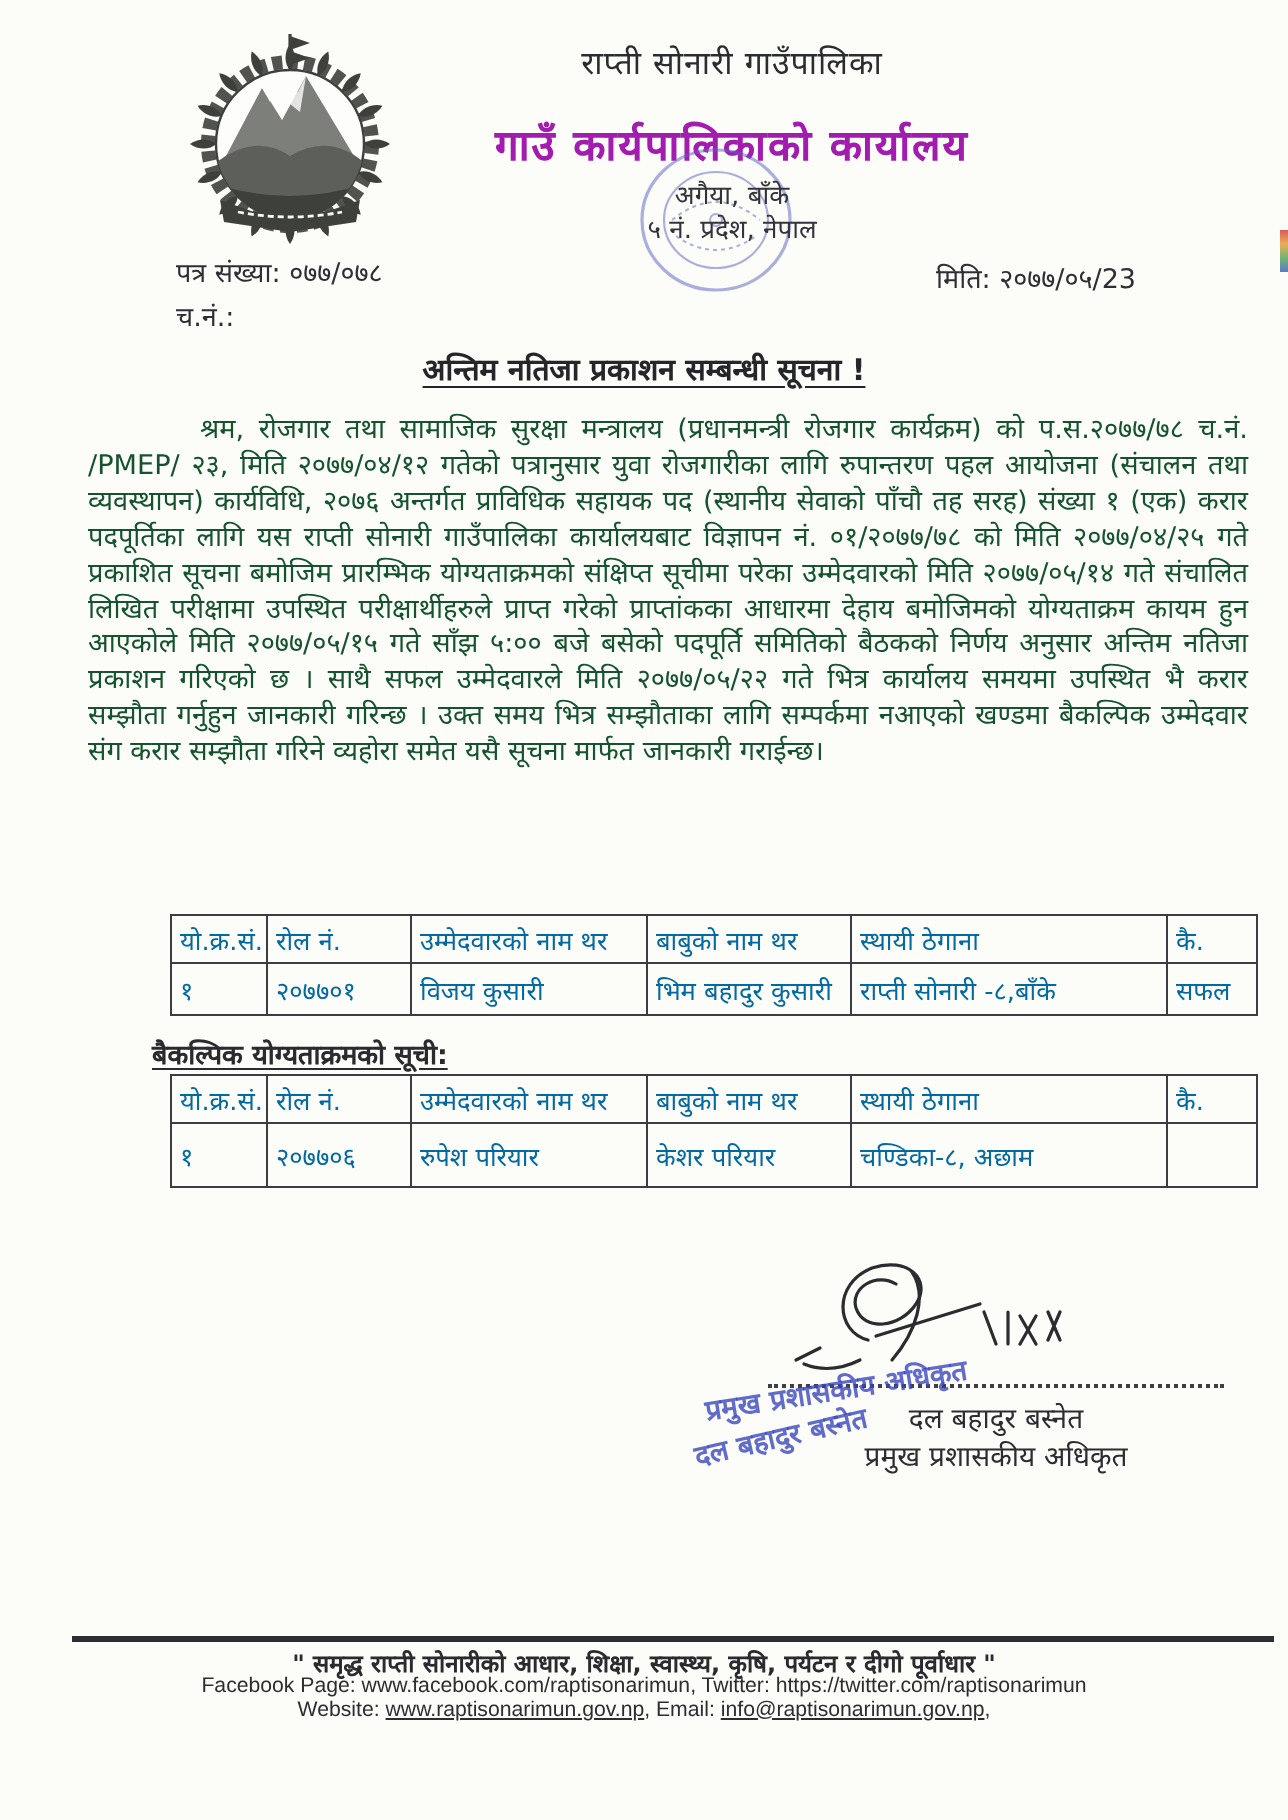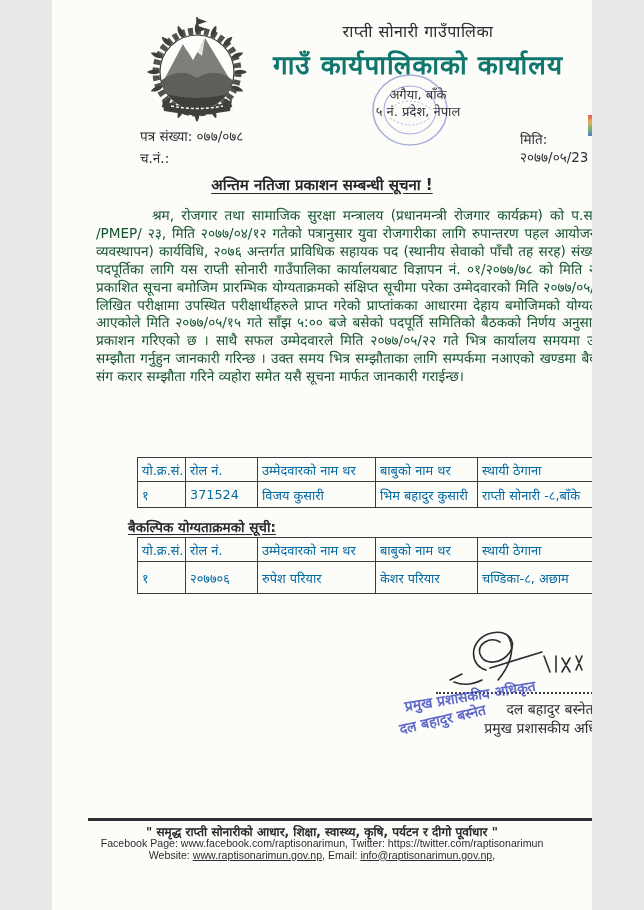--- a/index.html
+++ b/index.html
@@ -1,32 +1,32 @@
 <!DOCTYPE html>
 <html><head>
 <meta charset="utf-8">
 <style>
   html,body{margin:0;padding:0;}
   body{background:#e8e8e6;}
   .page{
     position:relative;
-    width:540px;height:910px;
+    width:644px;height:910px;
     margin:0 auto;
     background:#fcfcf9;
     overflow:hidden;
     font-family:"DejaVu Sans",sans-serif;
     color:#303136;
   }
   .abs{position:absolute;}
   .dev{font-family:"DejaVu Sans",sans-serif;}
 
   
   .hdr-text{left:90px;width:552px;top:20px;text-align:center;}
   .org-top{font-size:16px;letter-spacing:.5px;color:#2b2c30;}
-  .office-name{font-size:26px;font-weight:600;color:#0f766e;margin-top:4px;letter-spacing:1px;}
+  .office-name{font-size:21px;font-weight:600;color:#a21caf;margin-top:16px;letter-spacing:1px;}
   .addr{font-size:13px;line-height:17px;color:#33343a;position:relative;z-index:2;margin-top:4px;}
   .emblem-box{left:93px;top:16px;width:104px;height:106px;}
   .hdr-stamp{left:318px;top:72px;width:80px;height:76px;opacity:.5;z-index:1;}
 
   
   .meta{font-size:13.5px;color:#2e2f34;}
   .letter-no{left:88px;top:127px;}
   .date{left:468px;top:130px;}
   .ch-no{left:88px;top:149px;}
 
@@ -165,21 +165,21 @@
         <th>रोल नं.</th>
         <th>उम्मेदवारको नाम थर</th>
         <th>बाबुको नाम थर</th>
         <th>स्थायी ठेगाना</th>
         <th>कै.</th>
       </tr>
     </thead>
     <tbody>
       <tr>
         <td>१</td>
-        <td>371524</td>
+        <td>२०७७०१</td>
         <td>विजय कुसारी</td>
         <td>भिम बहादुर कुसारी</td>
         <td>राप्ती सोनारी -८,बाँके</td>
         <td>सफल</td>
       </tr>
     </tbody>
   </table>
 
   <div class="abs tbl-label lbl2 dev">बैकल्पिक योग्यताक्रमको सूची:</div>
   <table class="abs t t2">

